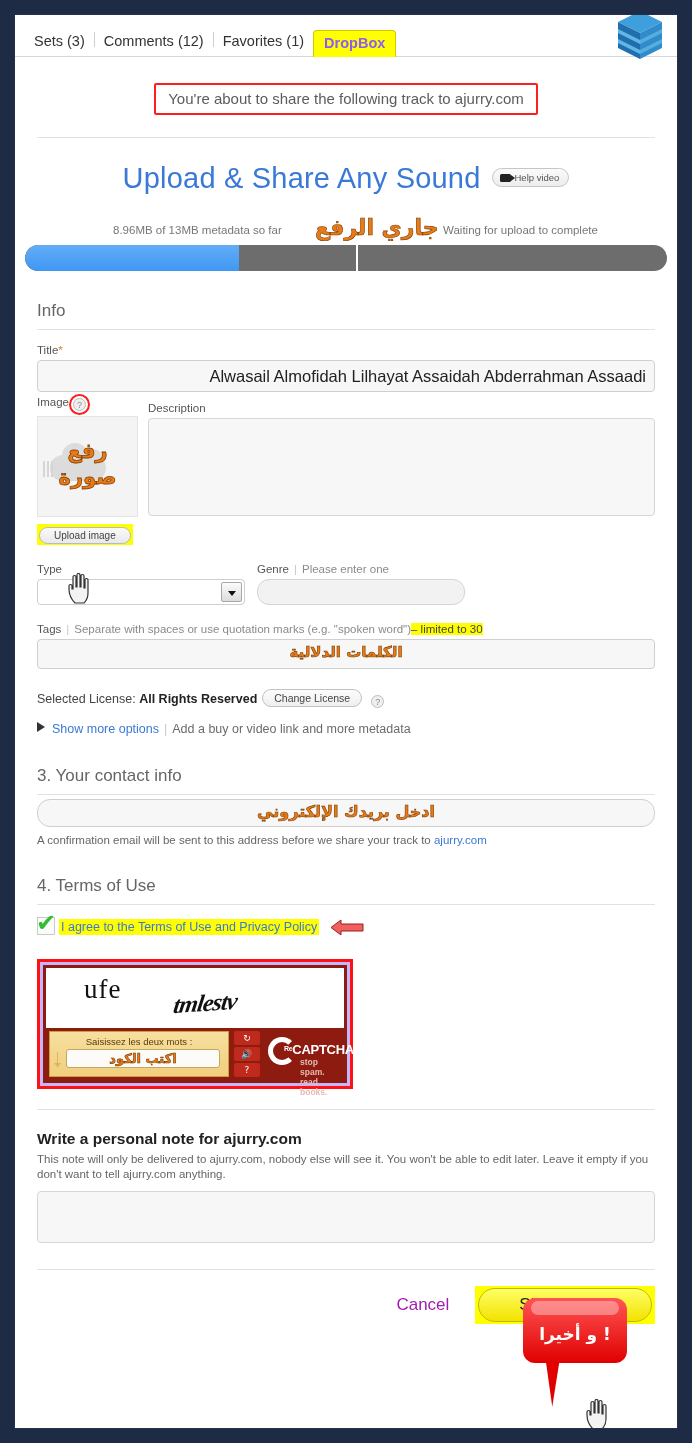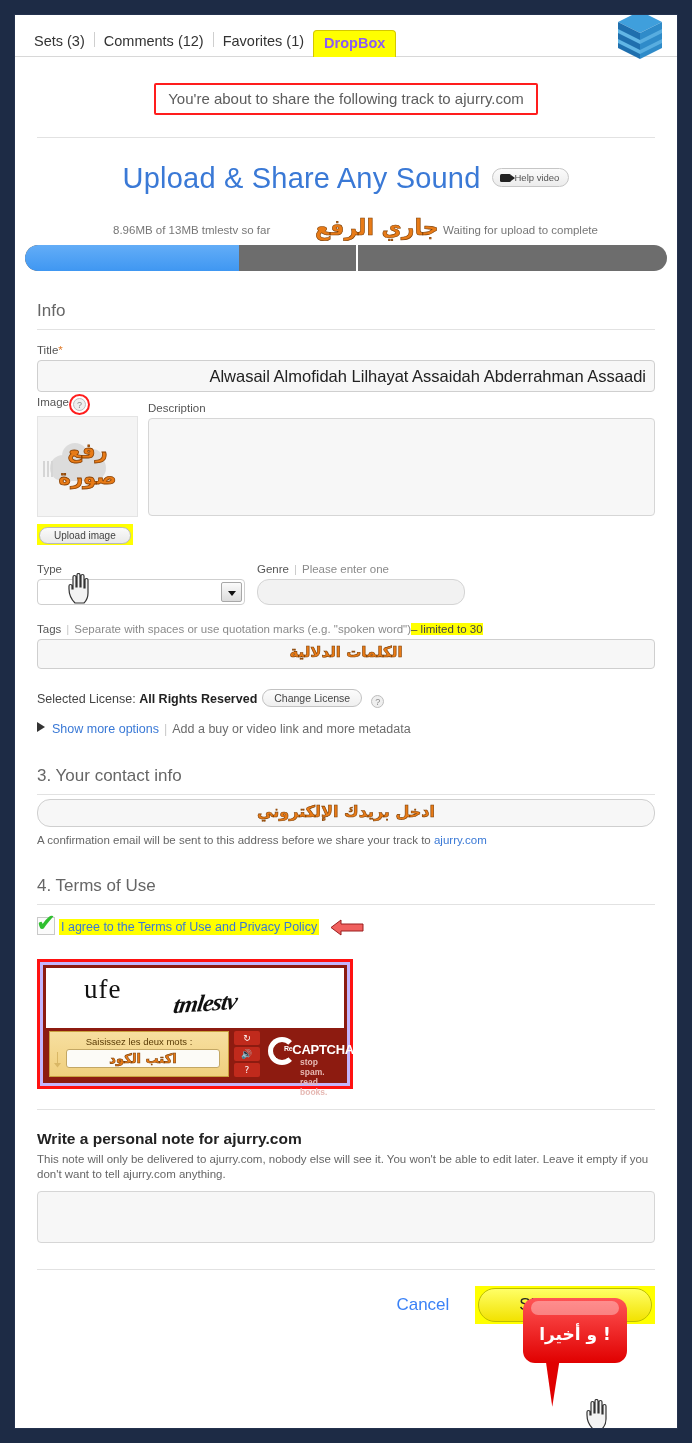--- a/index.html
+++ b/index.html
@@ -234,21 +234,21 @@
              background:rgba(255,255,255,.35); border-radius:8px; }
   .callout-txt { position:absolute; width:100%; text-align:center; top:26px; color:#fff;
              font-size:17px; font-family:"DejaVu Sans", sans-serif;font-weight:bold; }
   .callout-tail { position:absolute; left:534px; top:1345px; width:0; height:0;
              border-left:14px solid #e00000; border-top:0 solid transparent;
              border-bottom:46px solid transparent; transform:rotate(-8deg); }
   
   .footrule { height:1px; background:#e2e2e2; margin:22px 0 0 0; }
   .footer { display:flex; justify-content:flex-end; align-items:center;
             padding:16px 22px 0 0; }
-  .cancel { font-size:17px; color:#3b82f6; margin-right:26px; }
+  .cancel { font-size:17px; color:#a21caf; margin-right:26px; }
   .share-wrap { background:#ffff00; padding:2px 3px; position:relative; }
   .share {
     display:inline-block; font-size:17px; color:#222; padding:6px 40px;
     border:1px solid #bdbd00; border-radius:18px;
     background:linear-gradient(#ffff66,#f2e200);
   }
 </style>
 </head>
 <body>
 
@@ -276,21 +276,21 @@
   <div class="notice-wrap">
     <div class="notice">You're about to share the following track to ajurry.com</div>
   </div>
   <div class="hr"></div>
 
   <div class="headline">
     <h1>Upload &amp; Share Any Sound</h1><span class="helpvideo"><span class="cam"></span><span>Help video</span></span>
   </div>
 
   <div class="prog-labels">
-    <span class="prog-left">8.96MB of 13MB tmlestv so far</span>
+    <span class="prog-left">8.96MB of 13MB metadata so far</span>
     <span class="arab-annot annot-upload">جاري الرفع</span>
     <span class="prog-right">Waiting for upload to complete</span>
   </div>
   <div class="progbar">
     <div class="progfill"></div>
     <div class="progdiv"></div>
   </div>
 
   <div class="sec">
     <div class="sec-title">Info</div>

